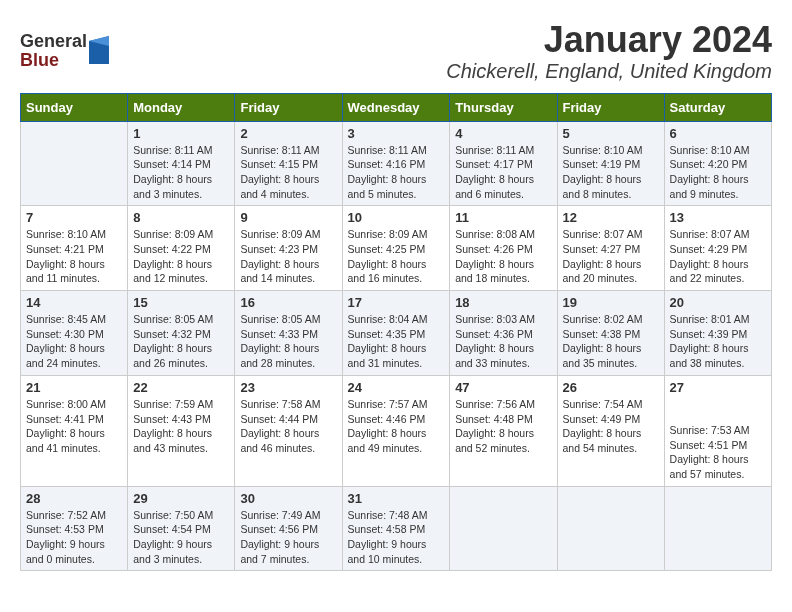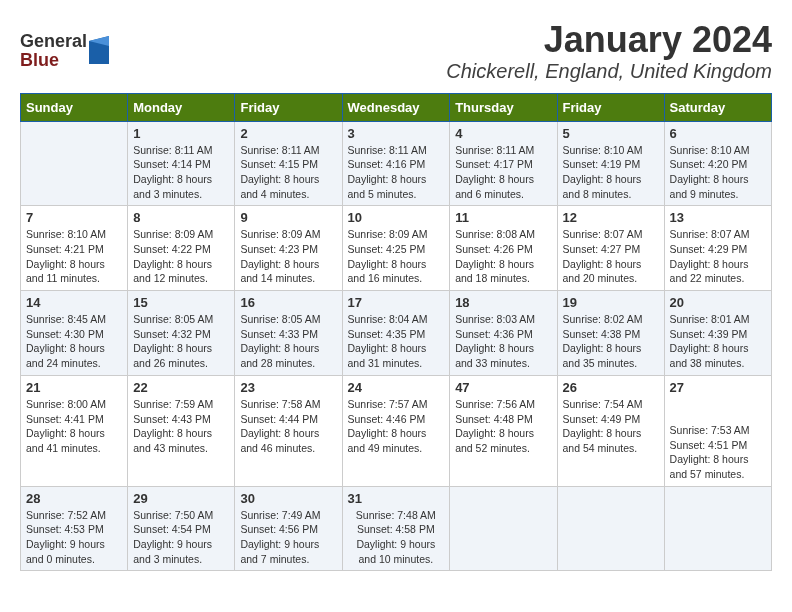--- a/index.html
+++ b/index.html
@@ -351,21 +351,21 @@
           </td>
           <td>
             <span class="day-num">30</span>
             <div class="day-info" style="white-space: pre-line;">Sunrise: 7:49 AM
 Sunset: 4:56 PM
 Daylight: 9 hours
 and 7 minutes.</div>
           </td>
           <td>
             <span class="day-num">31</span>
-            <div class="day-info" style="white-space: pre-line; text-align: center;">Sunrise: 7:48 AM
+            <div class="day-info" style="white-space: pre-line;">Sunrise: 7:48 AM
 Sunset: 4:58 PM
 Daylight: 9 hours
 and 10 minutes.</div>
           </td>
           <td class="empty"></td>
           <td class="empty"></td>
           <td class="empty"></td>
         </tr>
       </tbody>
   </table>

